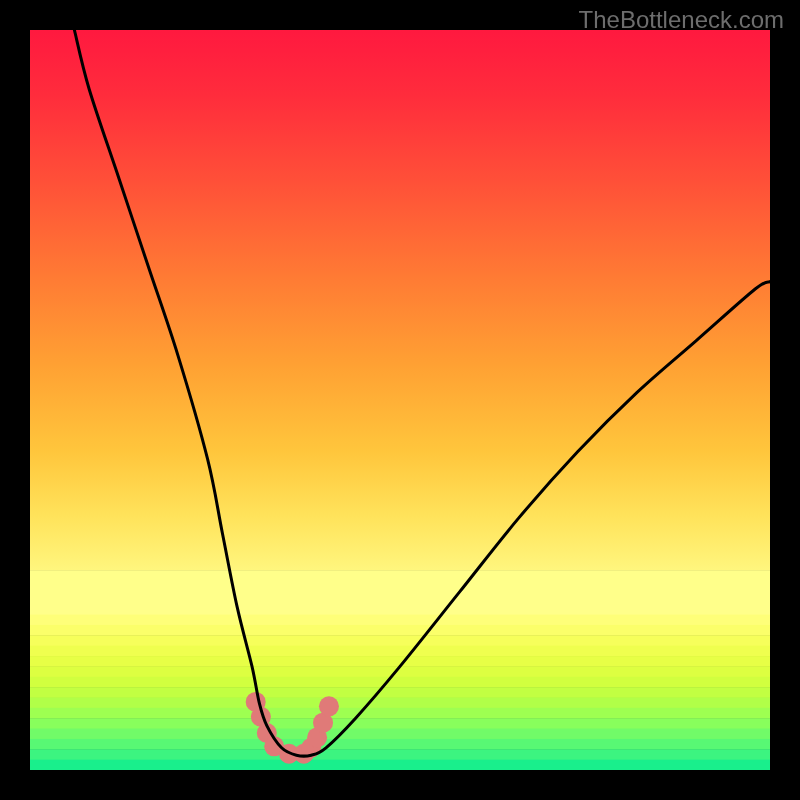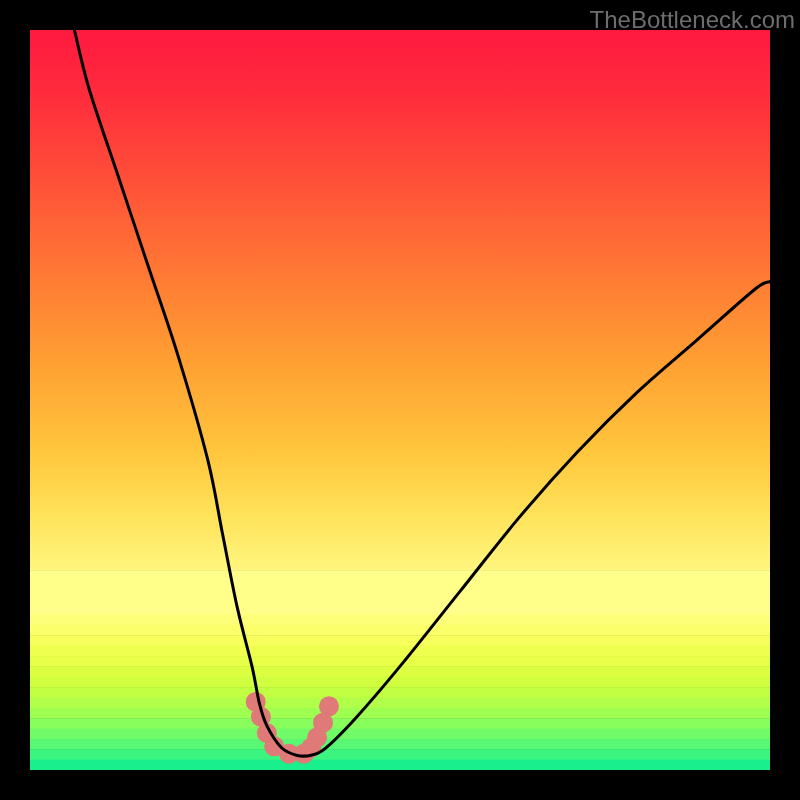--- a/index.html
+++ b/index.html
@@ -14,21 +14,21 @@
     position: absolute;
     left: 30px;
     top: 30px;
     width: 740px;
     height: 740px;
     background: #000;
   }
   .watermark {
     position: absolute;
     top: 6px;
-    right: 5px;
+    right: 16px;
     font-family: Arial, Helvetica, sans-serif;
     font-size: 24px;
     font-weight: 500;
     color: #6d6d6d;
     letter-spacing: 0px;
     z-index: 10;
   }
   svg {
     position: absolute;
     left: 0;

